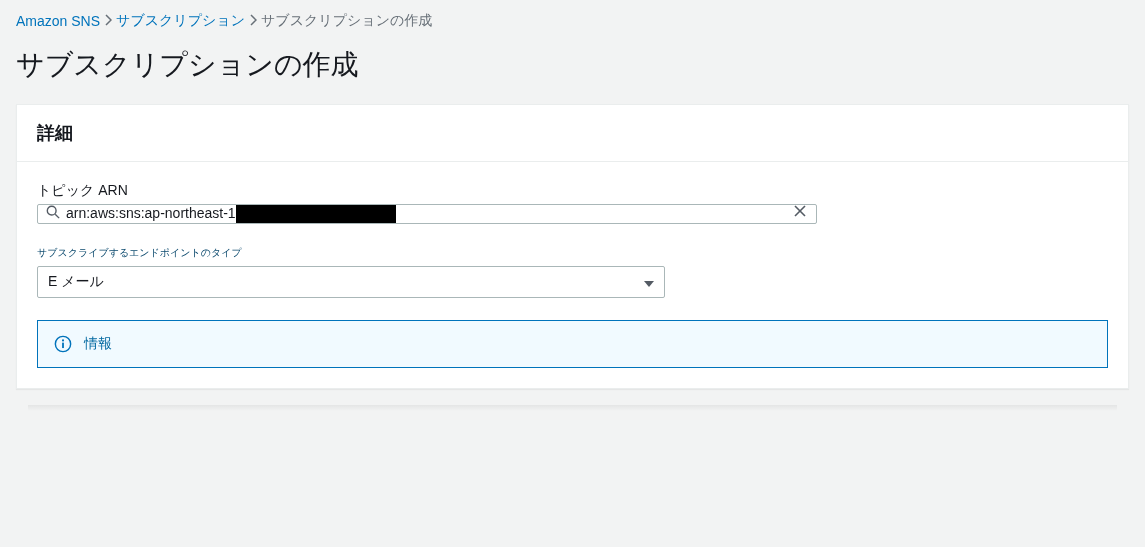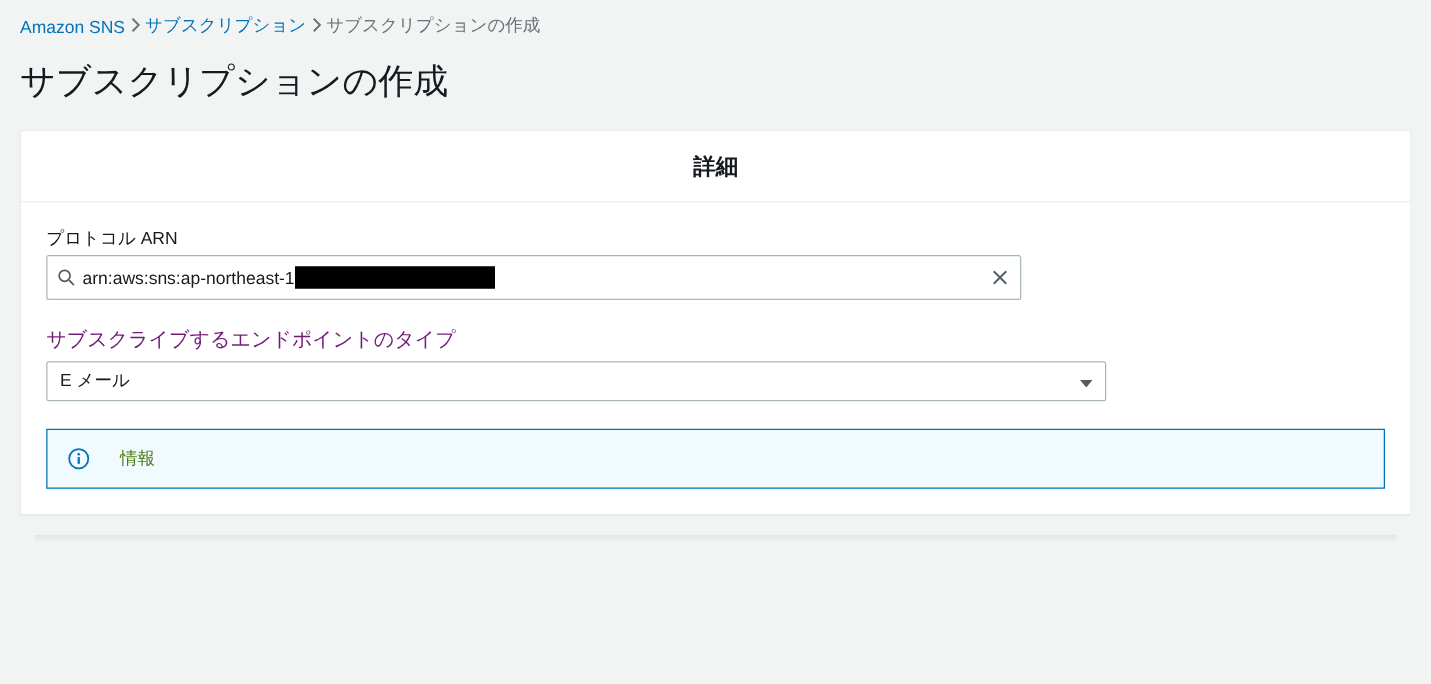--- a/index.html
+++ b/index.html
@@ -30,43 +30,42 @@
       background: #fff;
       margin: 0 16px 16px;
       border: 1px solid #eaeded;
       box-shadow: 0 1px 1px rgba(0,0,0,0.05);
     }
     .panel-header {
       padding: 16px 20px;
       border-bottom: 1px solid #eaeded;
       font-size: 18px;
       font-weight: 700;
-      text-align: center;
     }
     .panel-body { padding: 20px; }
     .field { margin-bottom: 22px; }
     .field-label {
       font-size: 14px;
       color: #16191f;
       margin-bottom: 4px;
     }
     .field-hint {
-      font-size: 16px;
-      color: #701a75;
+      font-size: 10px;
+      color: #0c4a6e;
       margin-bottom: 6px;
     }
     .input-wrap {
       position: relative;
       border: 1px solid #aab7b8;
       border-radius: 2px;
       display: flex;
-      align-items: center;
+      align-items: flex-start;
       width: 780px;
       background: #fff;
-      height: 36px;
+      height: 20px;
     }
     .input-wrap .search-icon {
       padding: 0 6px 0 8px;
       color: #545b64;
       display: flex;
       align-items: center;
     }
     .input-wrap input {
       border: none;
       outline: none;
@@ -88,21 +87,21 @@
       height: 18px;
       vertical-align: middle;
     }
     .arn-redact { width: 160px; margin-left: 0; }
     .endpoint-redact { width: 210px; margin: 0 6px; }
     .arn-text { font-size: 14px; padding-right: 0; }
     .select-wrap {
       position: relative;
       border: 1px solid #aab7b8;
       border-radius: 2px;
-      width: 848px;
+      width: 628px;
       height: 32px;
       background: #fff;
       display: flex;
       align-items: center;
       padding: 0 10px;
     }
     .select-wrap .caret {
       position: absolute;
       right: 10px;
       top: 50%;
@@ -126,23 +125,22 @@
       align-items: center;
       gap: 12px;
       margin-top: 6px;
     }
     .info-icon {
       color: #0073bb;
       display: flex;
       align-items: center;
     }
     .info-link {
-      color: #4d7c0f;
+      color: #0369a1;
       text-decoration: none;
-      margin-left: 12px;
     }
     .bottom-shadow {
       height: 6px;
       margin: 0 28px;
       background: linear-gradient(to bottom, rgba(0,0,0,0.06), rgba(0,0,0,0));
     }
   </style>
 </head>
 <body>
 
@@ -162,21 +160,21 @@
   <span class="current">サブスクリプションの作成</span>
 </nav>
 
 <h1 class="page-title">サブスクリプションの作成</h1>
 
 <section class="panel">
   <div class="panel-header">詳細</div>
   <div class="panel-body">
 
     <div class="field">
-      <div class="field-label">プロトコル ARN</div>
+      <div class="field-label">トピック ARN</div>
       <div class="input-wrap">
         <span class="search-icon">
           <svg width="14" height="14" viewBox="0 0 16 16">
               <circle cx="6.5" cy="6.5" r="5" stroke="currentColor" stroke-width="1.6" fill="none"></circle>
               <line x1="10.5" y1="10.5" x2="15" y2="15" stroke="currentColor" stroke-width="1.6"></line>
             </svg>
         </span>
         <span class="arn-text">arn:aws:sns:ap-northeast-1</span>
           <span class="redact arn-redact"></span>
         <input type="text" style="position: absolute; opacity: 0; pointer-events: none;">

